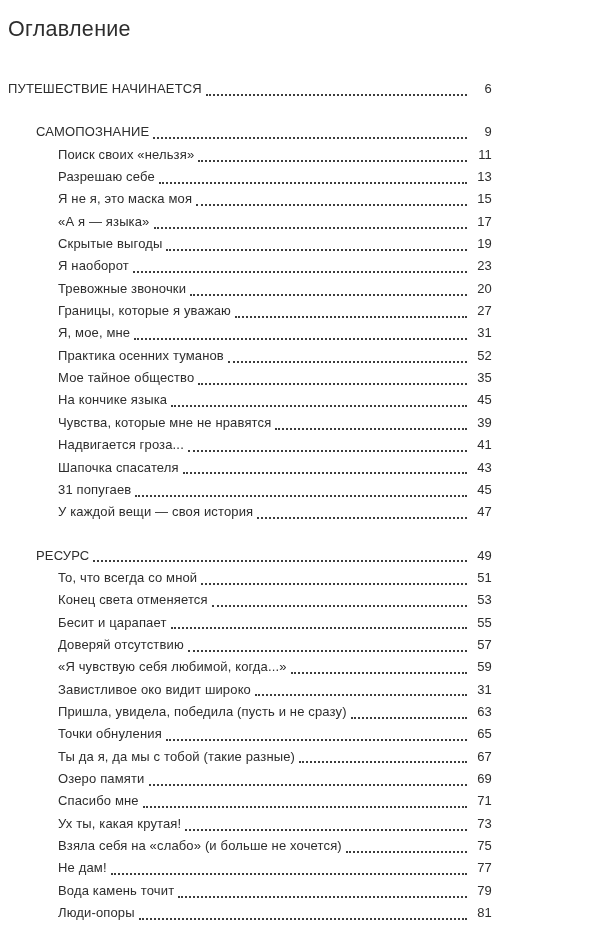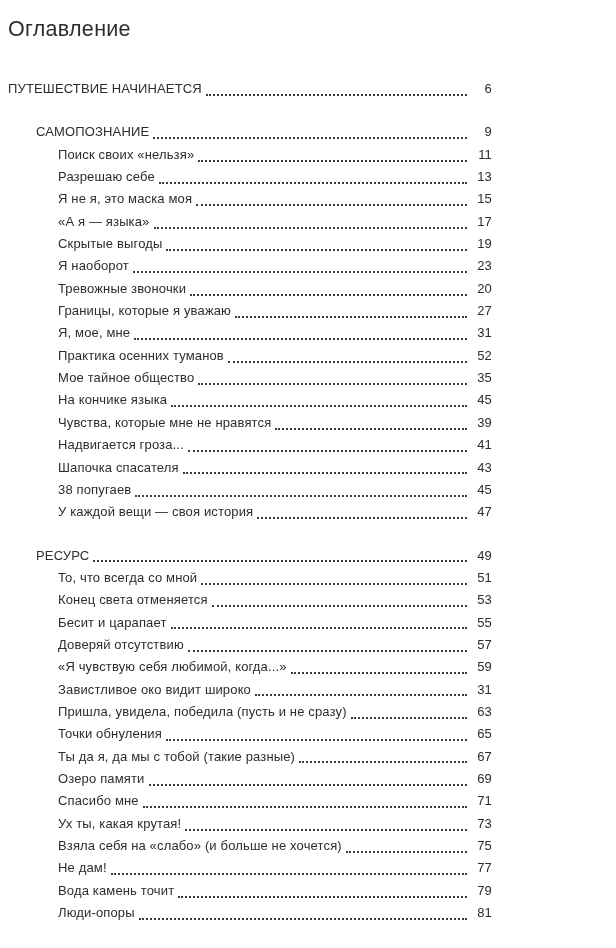--- a/index.html
+++ b/index.html
@@ -151,21 +151,21 @@
             <span class="label">Надвигается гроза...</span>
             <span class="leader"></span>
             <span class="num">41</span>
           </div>
           <div class="row">
             <span class="label">Шапочка спасателя</span>
             <span class="leader"></span>
             <span class="num">43</span>
           </div>
           <div class="row">
-            <span class="label">38 попугаев</span>
+            <span class="label">31 попугаев</span>
             <span class="leader"></span>
             <span class="num">45</span>
           </div>
           <div class="row">
             <span class="label">У каждой вещи — своя история</span>
             <span class="leader"></span>
             <span class="num">47</span>
           </div>
         </div>
       </div>

